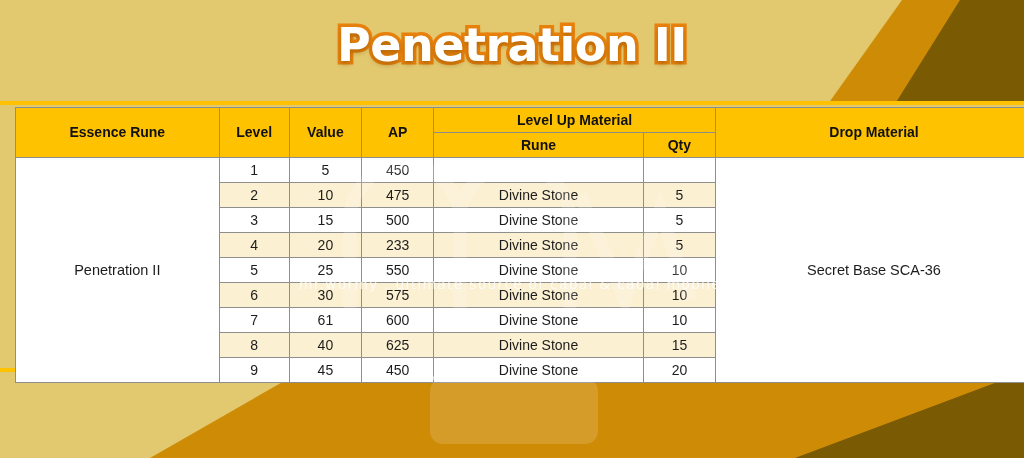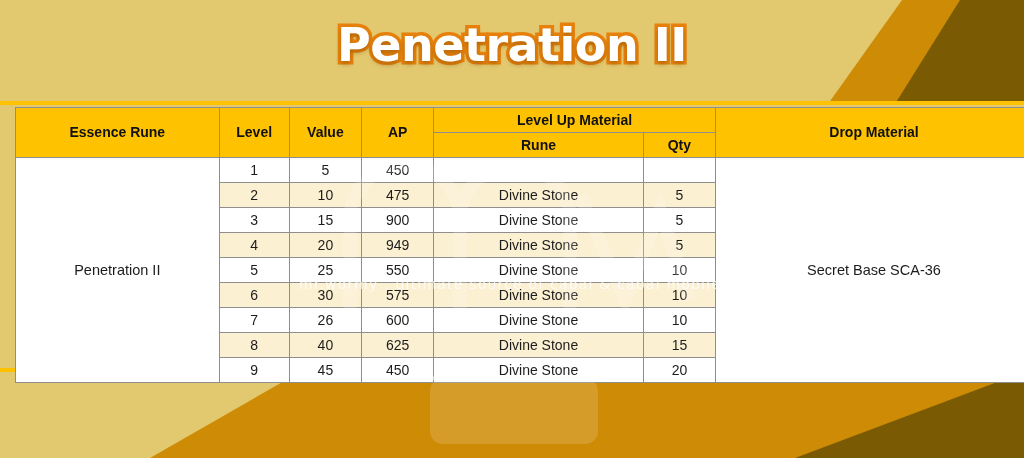--- a/index.html
+++ b/index.html
@@ -181,48 +181,48 @@
         <tr class="odd">
           <td class="striped">2</td>
           <td class="striped">10</td>
           <td class="striped">475</td>
           <td class="striped">Divine Stone</td>
           <td class="striped">5</td>
         </tr>
         <tr class="even">
           <td class="striped">3</td>
           <td class="striped">15</td>
-          <td class="striped">900</td>
+          <td class="striped">500</td>
           <td class="striped">Divine Stone</td>
           <td class="striped">5</td>
         </tr>
         <tr class="odd">
           <td class="striped">4</td>
           <td class="striped">20</td>
-          <td class="striped">949</td>
+          <td class="striped">233</td>
           <td class="striped">Divine Stone</td>
           <td class="striped">5</td>
         </tr>
         <tr class="even">
           <td class="striped">5</td>
           <td class="striped">25</td>
           <td class="striped">550</td>
           <td class="striped">Divine Stone</td>
           <td class="striped">10</td>
         </tr>
         <tr class="odd">
           <td class="striped">6</td>
           <td class="striped">30</td>
           <td class="striped">575</td>
           <td class="striped">Divine Stone</td>
           <td class="striped">10</td>
         </tr>
         <tr class="even">
           <td class="striped">7</td>
-          <td class="striped">26</td>
+          <td class="striped">61</td>
           <td class="striped">600</td>
           <td class="striped">Divine Stone</td>
           <td class="striped">10</td>
         </tr>
         <tr class="odd">
           <td class="striped">8</td>
           <td class="striped">40</td>
           <td class="striped">625</td>
           <td class="striped">Divine Stone</td>
           <td class="striped">15</td>

